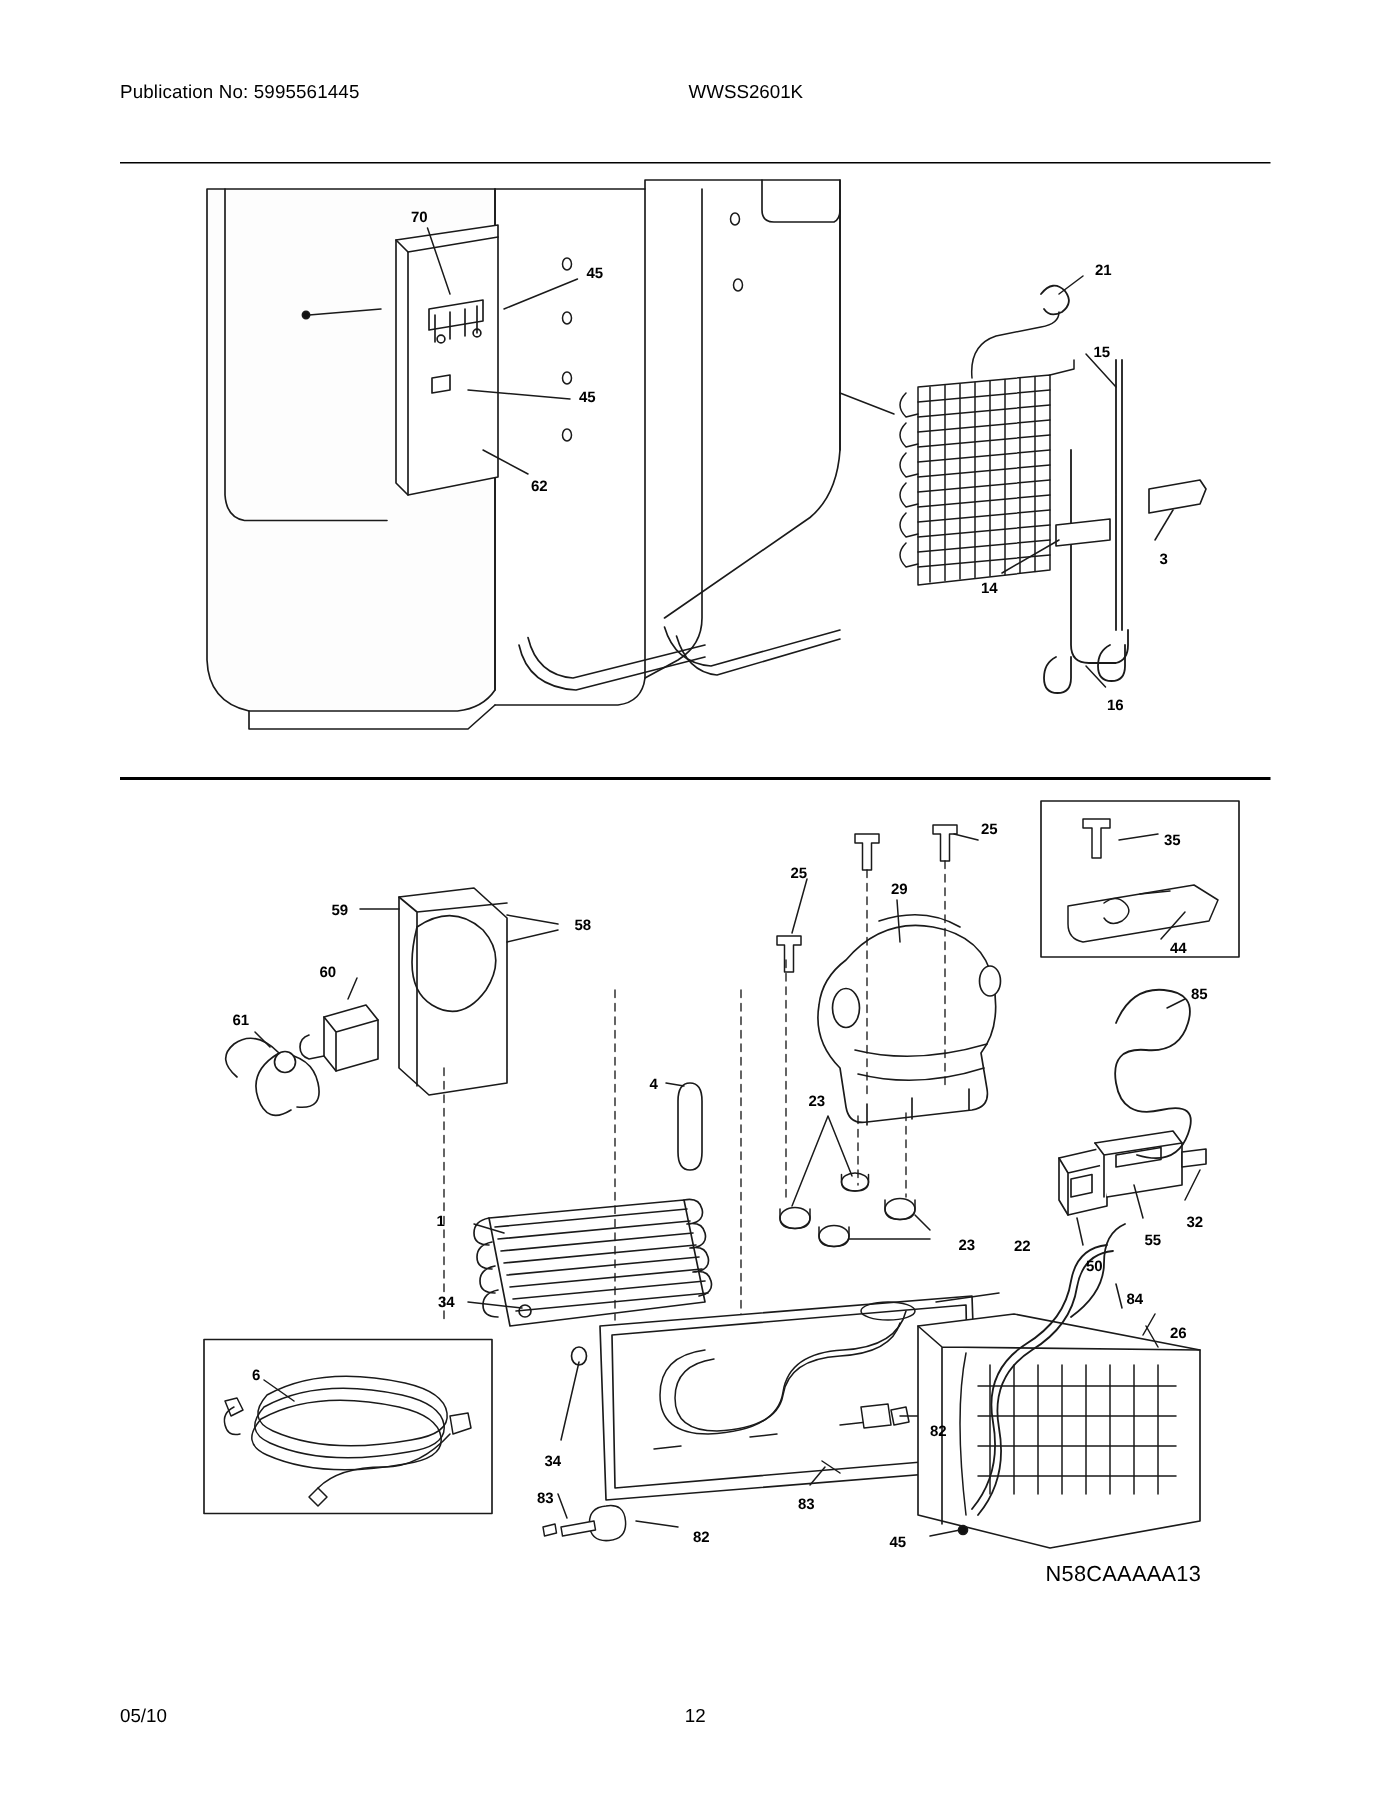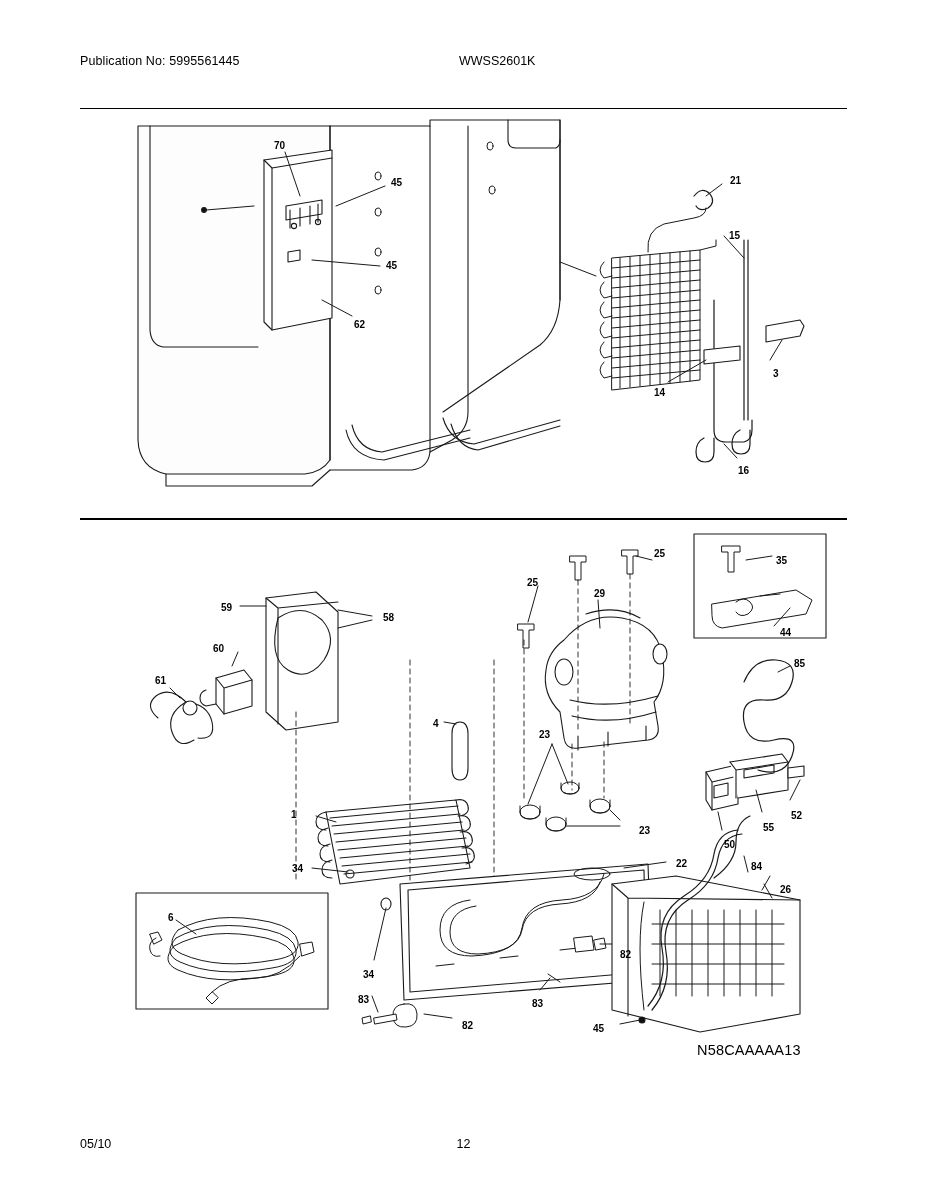--- a/index.html
+++ b/index.html
@@ -346,26 +346,26 @@
     <span class="cal" style="left:594px;top:589px">29</span>
     <span class="cal" style="left:221px;top:603px">59</span>
     <span class="cal" style="left:383px;top:613px">58</span>
     <span class="cal" style="left:780px;top:628px">44</span>
     <span class="cal" style="left:213px;top:644px">60</span>
     <span class="cal" style="left:794px;top:659px">85</span>
     <span class="cal" style="left:155px;top:676px">61</span>
     <span class="cal" style="left:433px;top:719px">4</span>
     <span class="cal" style="left:539px;top:730px">23</span>
     <span class="cal" style="left:763px;top:823px">55</span>
-    <span class="cal" style="left:791px;top:811px">52</span>
+    <span class="cal" style="left:791px;top:811px">32</span>
     <span class="cal" style="left:291px;top:810px">1</span>
     <span class="cal" style="left:639px;top:826px">23</span>
     <span class="cal" style="left:724px;top:840px">50</span>
     <span class="cal" style="left:292px;top:864px">34</span>
-    <span class="cal" style="left:676px;top:859px">22</span>
+    <span class="cal" style="left:676px;top:827px">22</span>
     <span class="cal" style="left:751px;top:862px">84</span>
     <span class="cal" style="left:780px;top:885px">26</span>
     <span class="cal" style="left:168px;top:913px">6</span>
     <span class="cal" style="left:620px;top:950px">82</span>
     <span class="cal" style="left:363px;top:970px">34</span>
     <span class="cal" style="left:358px;top:995px">83</span>
     <span class="cal" style="left:532px;top:999px">83</span>
     <span class="cal" style="left:462px;top:1021px">82</span>
     <span class="cal" style="left:593px;top:1024px">45</span>
   </div>

